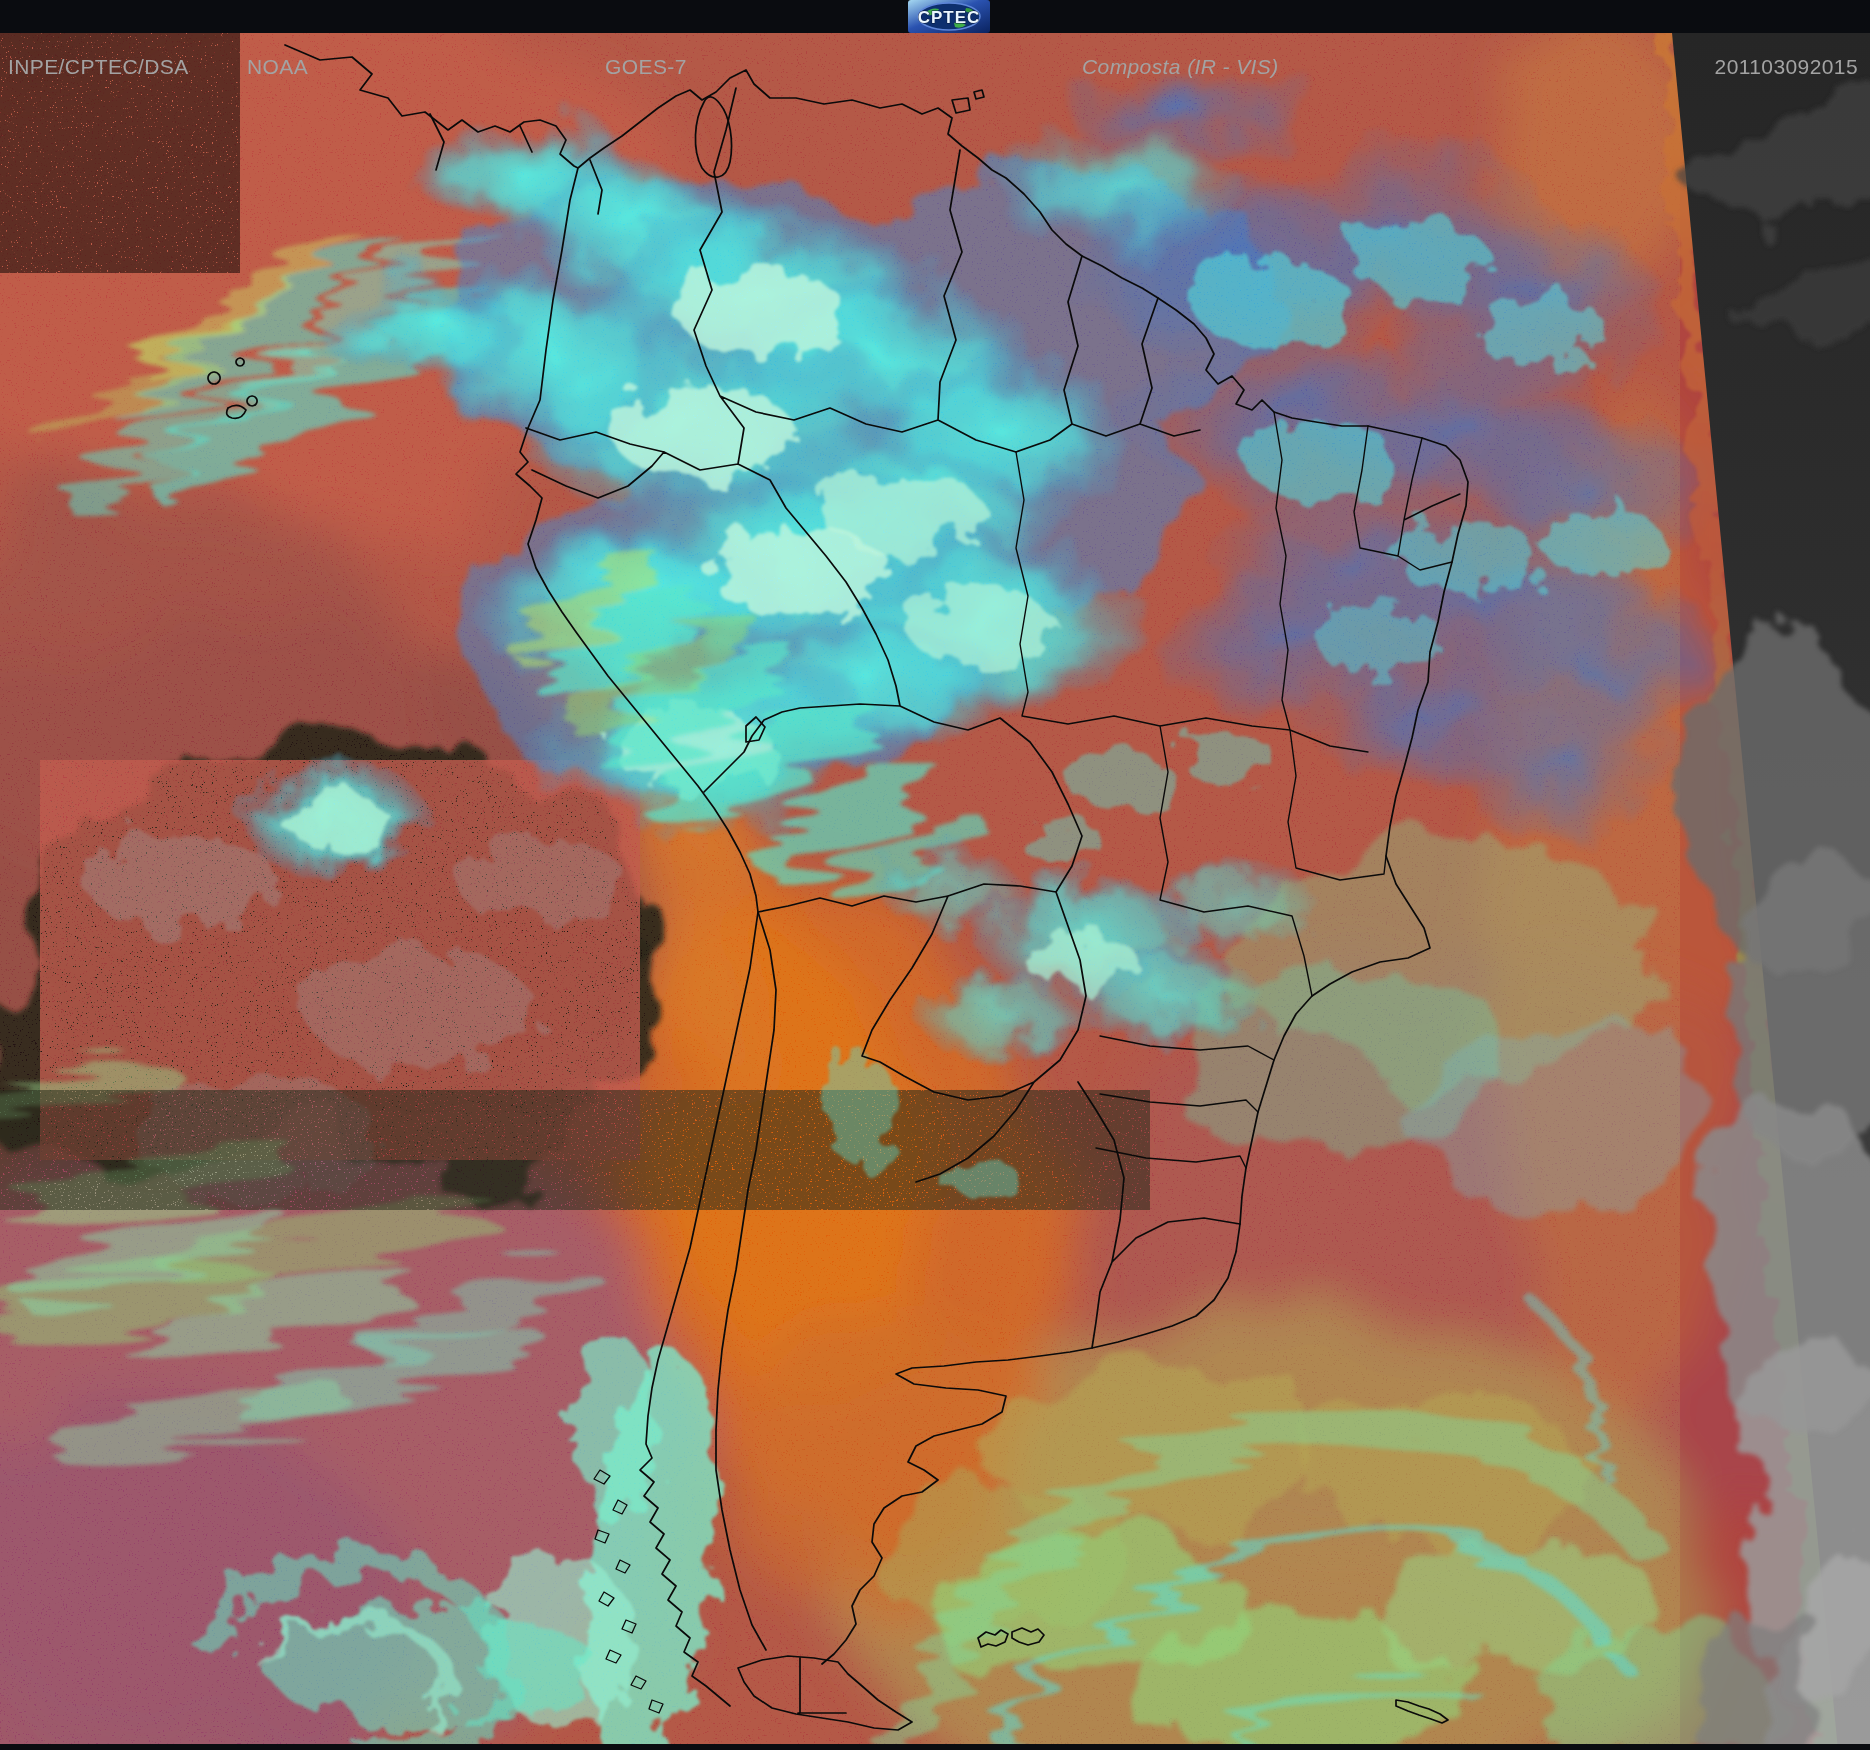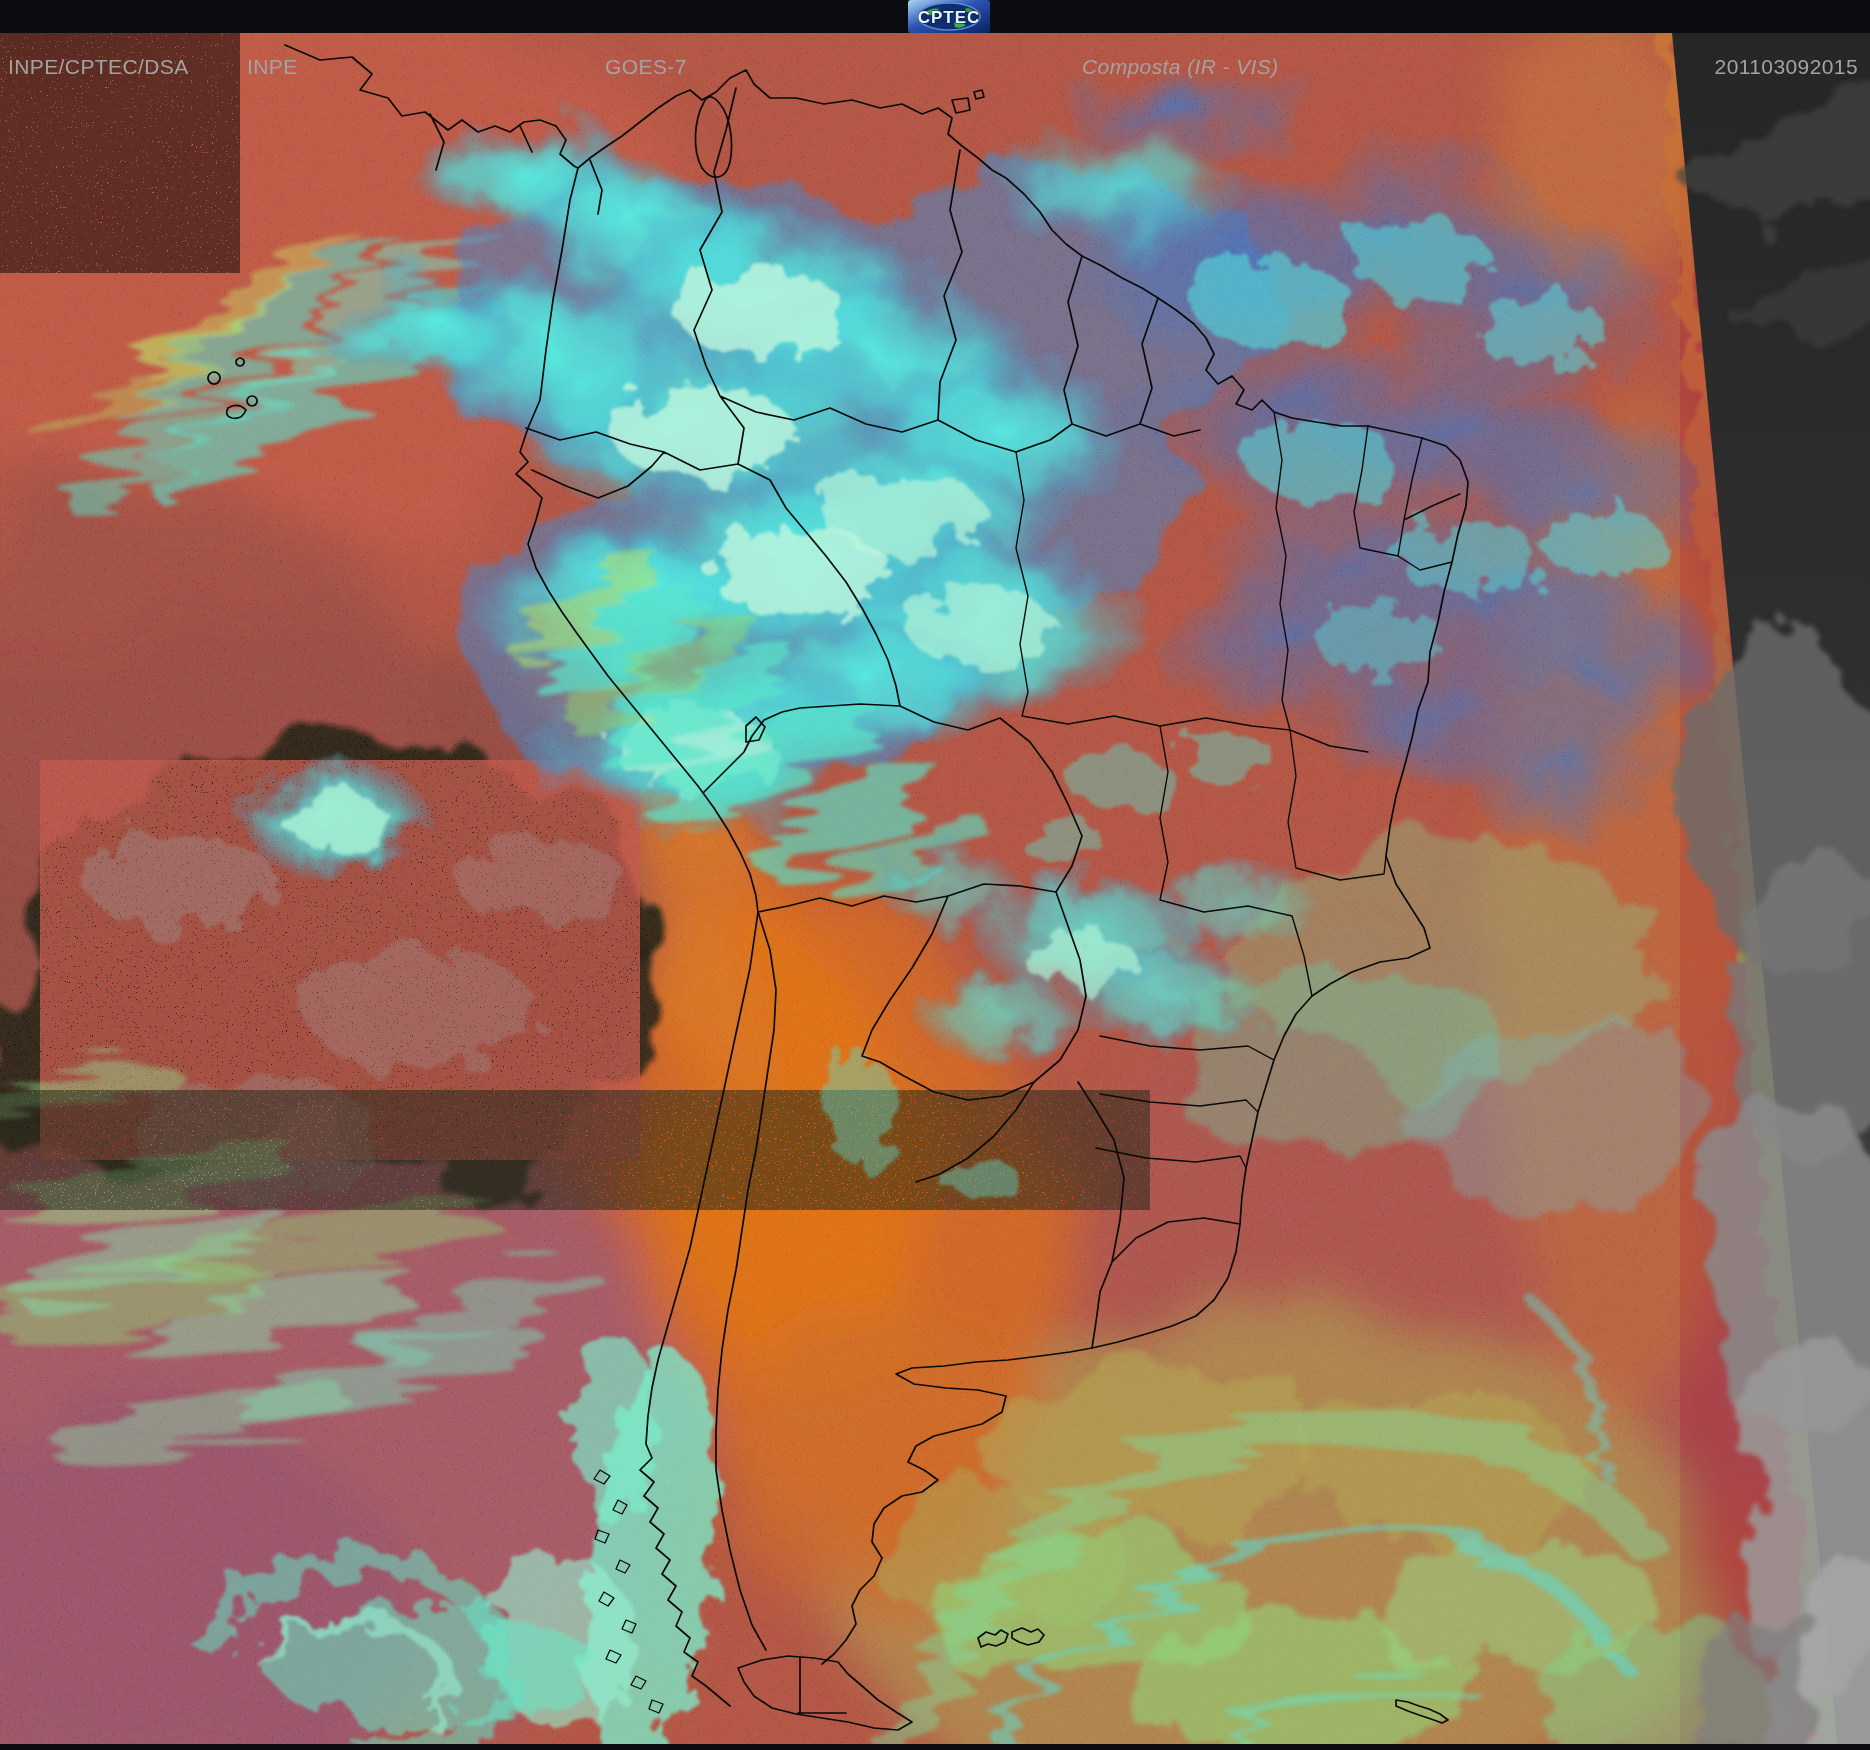--- a/index.html
+++ b/index.html
@@ -18,21 +18,21 @@
   #map{position:absolute;left:0;top:33px;width:1870px;height:1711px;}
   #bstrip{position:absolute;left:0;top:1744px;width:1870px;height:6px;background:#0a0c10;z-index:30;}
 </style>
 </head>
 <body>
 
 <div id="page">
 
   <div id="hdr">
     <span class="htxt" id="h-agency">INPE/CPTEC/DSA</span>
-    <span class="htxt" id="h-noaa">INPE</span>
+    <span class="htxt" id="h-noaa">NOAA</span>
     <span class="htxt" id="h-sat">GOES-7</span>
     <span id="logo">
       <svg width="82" height="33" viewBox="0 0 82 33">
         <defs>
           <linearGradient id="lgLogo" x1="0" y1="0" x2="1" y2="1">
             <stop offset="0" stop-color="#a6d9f2"></stop>
               <stop offset="0.45" stop-color="#2a52b0"></stop>
               <stop offset="1" stop-color="#0a2360"></stop>
           </linearGradient>
         </defs>

